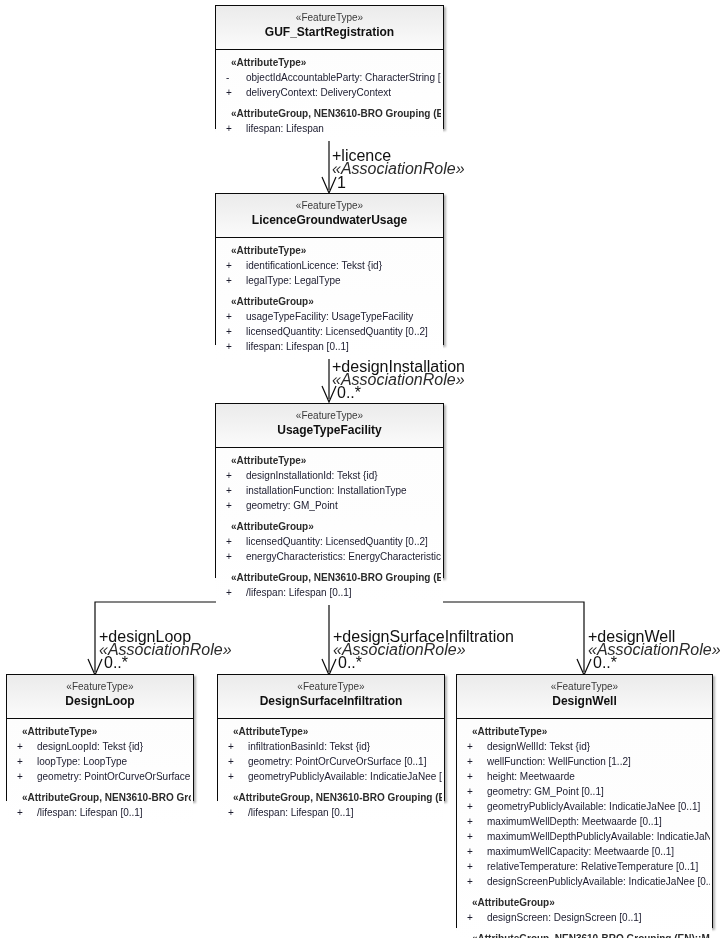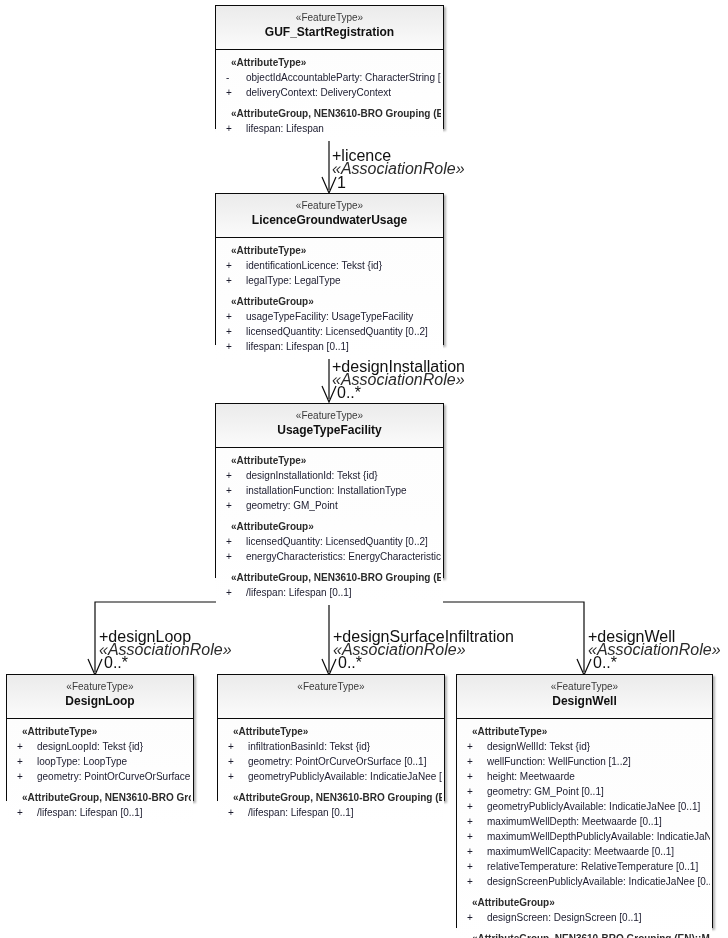--- a/index.html
+++ b/index.html
@@ -231,20 +231,21 @@
       <span class="attr"><span class="vis">+</span><span>geometry: PointOrCurveOrSurface [0..1]</span></span>
       <div class="spacer"></div>
       <div class="grp">«AttributeGroup, NEN3610-BRO Groupin...</div>
       <span class="attr"><span class="vis">+</span><span>/lifespan: Lifespan [0..1]</span></span>
     </div>
   </div>
 
   <div class="uml-class" style="left:217px; top:674px; width:228px; height:127px;">
     <div class="uml-header" style="height:44px;">
       <div class="stereotype">«FeatureType»</div>
+      <div class="classname">DesignSurfaceInfiltration</div>
     </div>
     <div class="uml-body">
       <div class="grp">«AttributeType»</div>
       <span class="attr"><span class="vis">+</span><span>infiltrationBasinId: Tekst {id}</span></span>
       <span class="attr"><span class="vis">+</span><span>geometry: PointOrCurveOrSurface [0..1]</span></span>
       <span class="attr"><span class="vis">+</span><span>geometryPubliclyAvailable: IndicatieJaNee [0..1]</span></span>
       <div class="spacer"></div>
       <div class="grp">«AttributeGroup, NEN3610-BRO Grouping (EN)::M...</div>
       <span class="attr"><span class="vis">+</span><span>/lifespan: Lifespan [0..1]</span></span>
     </div>

